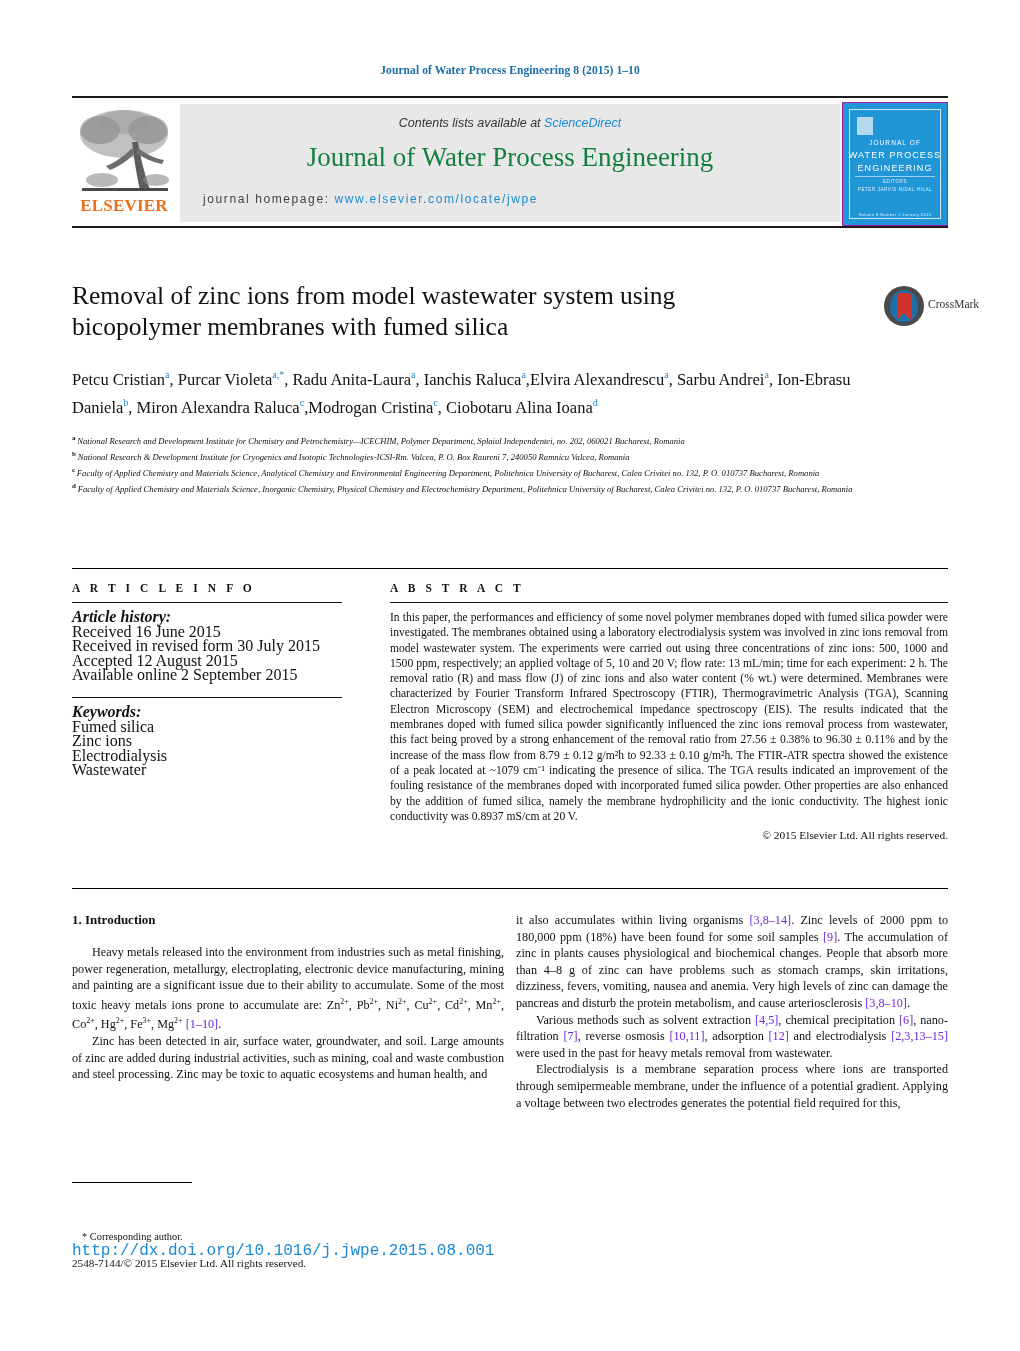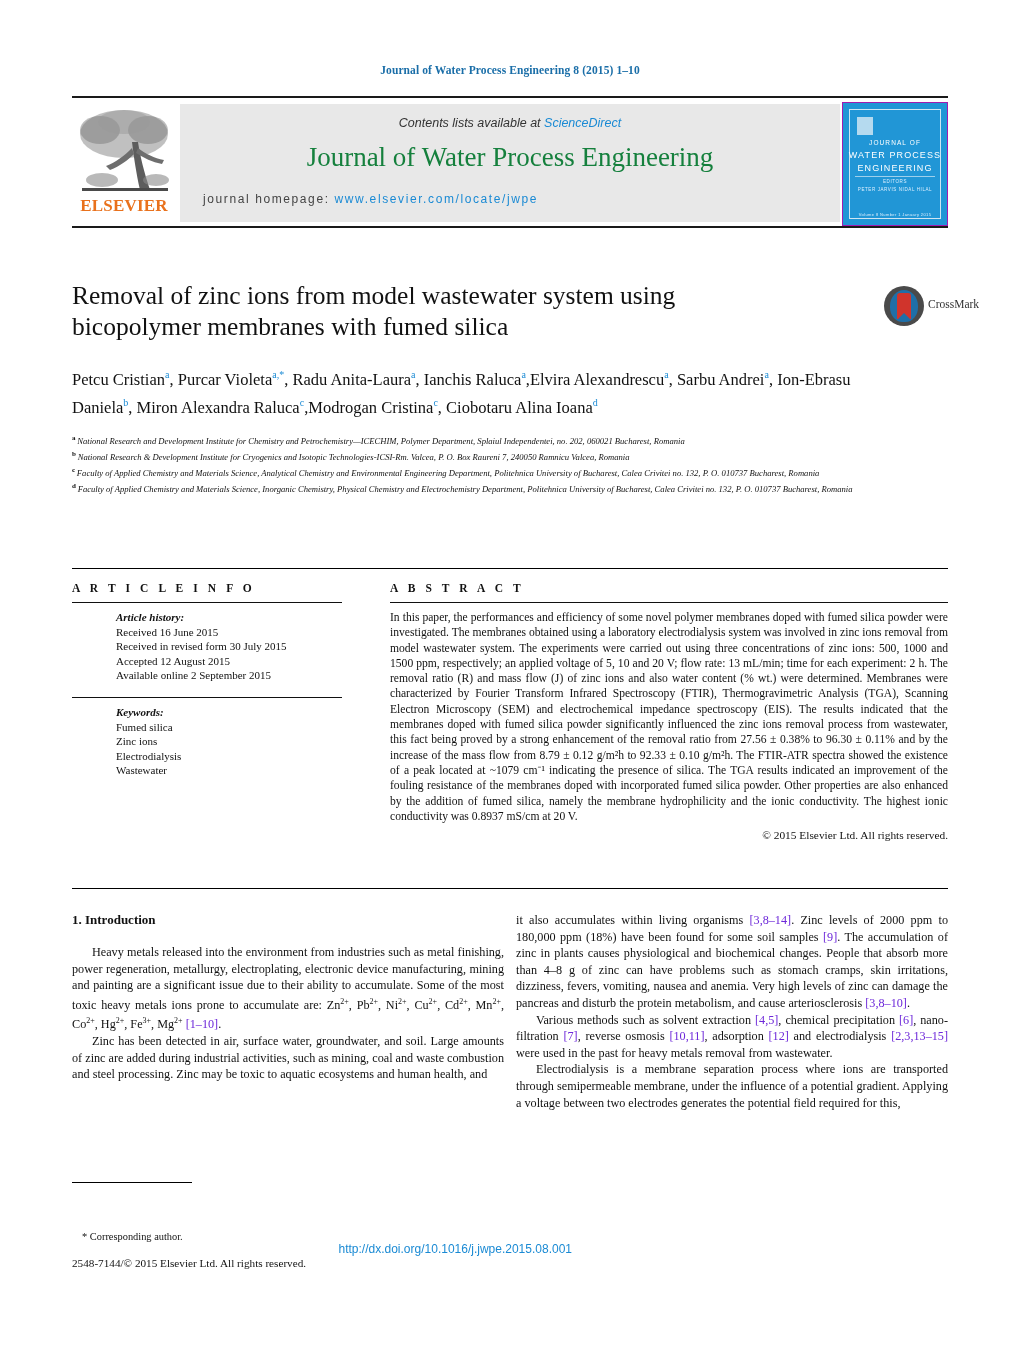--- a/index.html
+++ b/index.html
@@ -128,21 +128,21 @@
   .abscol{
     position:absolute;left:390px;top:582px;width:558px;
   }
   .sechead{
     font-family:"Liberation Serif", serif;
     font-weight:bold;font-size:11.5px;letter-spacing:3.6px;color:#111;
     margin:0 0 8px 0;
   }
   .hr-thin{border:0;border-top:1px solid #111;margin:0 0 7px 0;}
   .ai-block{
-    font-family:"Liberation Serif", serif;font-size:11px;line-height:14.6px;color:#111;margin-left:44px;
+    font-family:"Liberation Serif", serif;font-size:16px;line-height:14.6px;color:#111;
   }
   .ai-block .ital{font-style:italic;font-weight:bold;}
   .ai-gap{height:14px;}
   .abstract{
     font-family:"Liberation Serif", serif;
     font-size:11.6px;line-height:15.3px;color:#111;text-align:justify;
   }
   .abstract p{margin:0;}
   .copyline{
     margin-top:4px;text-align:right;
@@ -168,21 +168,21 @@
   sup.chg{font-size:8px;vertical-align:super;}
 
   
   .foot-rule{position:absolute;left:72px;top:1182px;width:120px;border-top:1px solid #000;}
   .foot-note{
     position:absolute;left:82px;top:1188px;width:420px;
     font-family:"Liberation Serif", serif;font-size:10.4px;color:#111;margin-top:43px;
   }
   .foot-doi{
     position:absolute;left:72px;top:1242px;width:500px;
-    font-family:Liberation Sans, sans-serif;font-size:12px;color:#1a8ad4;text-align:right;
+    font-family:Liberation Mono, monospace;font-size:16px;color:#1a8ad4;
   }
   .foot-issn{
     position:absolute;left:72px;top:1257px;width:500px;
     font-family:"Liberation Serif", serif;font-size:11.2px;color:#111;
   }
 </style>
 </head>
 <body>
 
 <div class="page">

